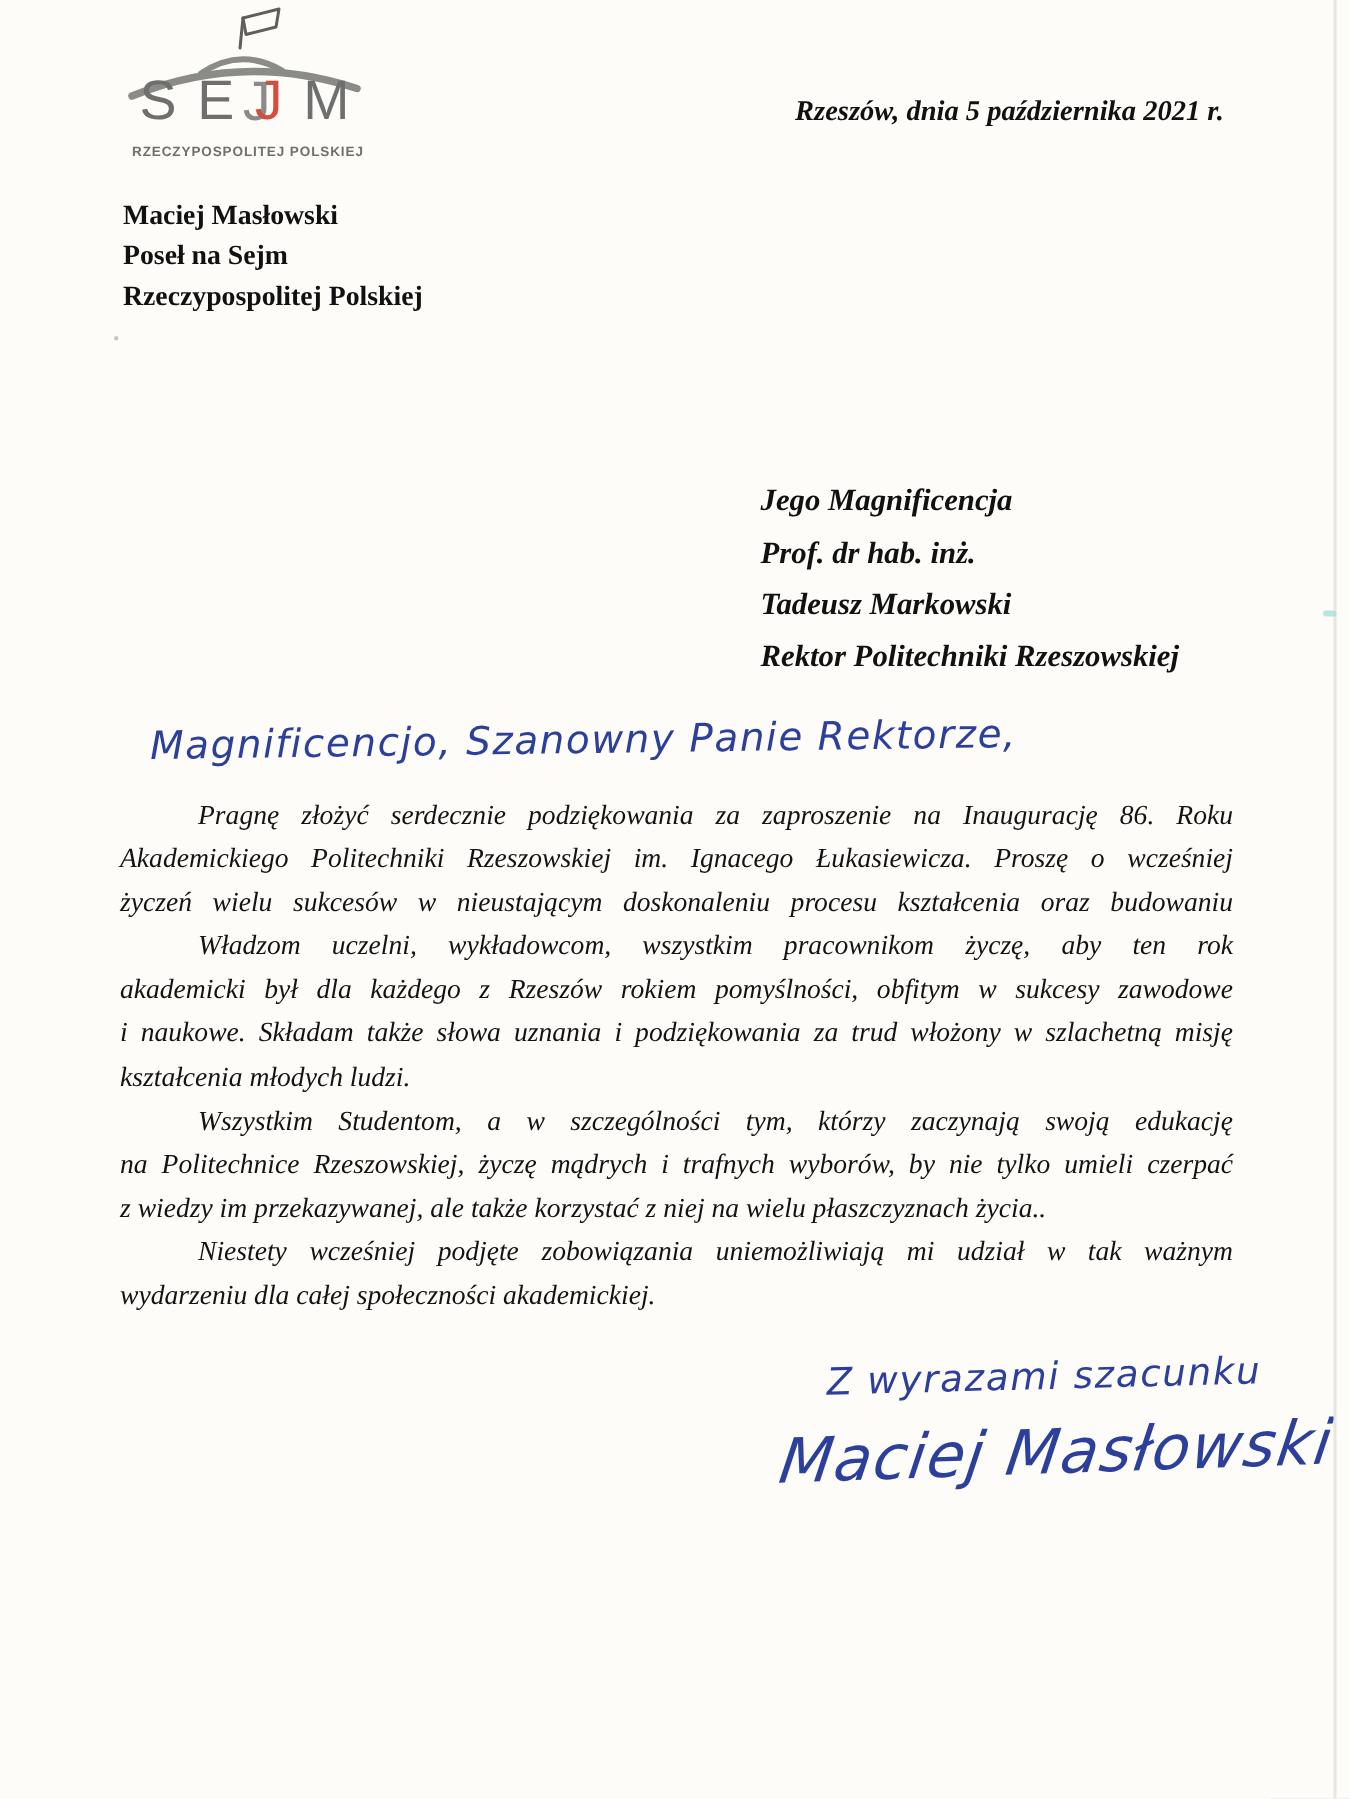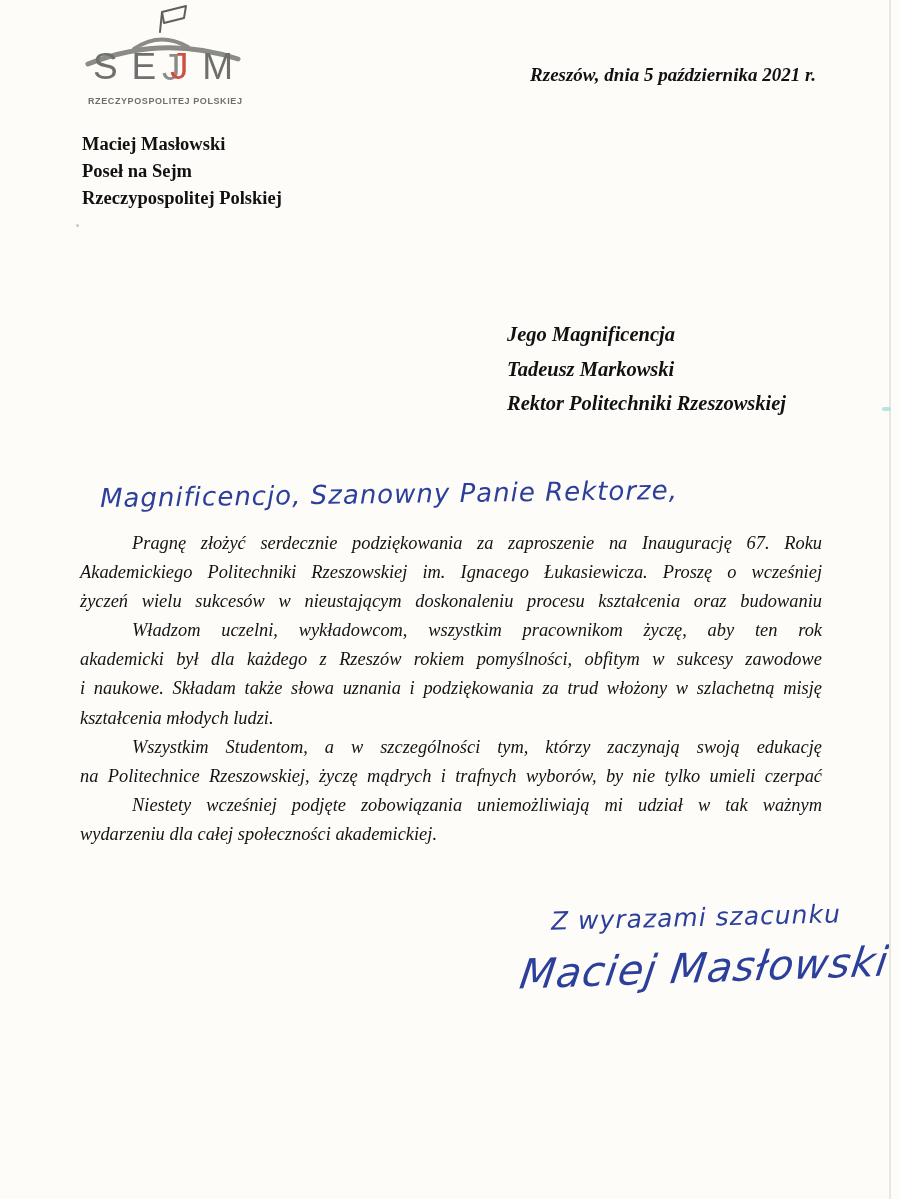--- a/index.html
+++ b/index.html
@@ -116,36 +116,38 @@
   <div class="date-line">Rzeszów, dnia 5 października 2021 r.</div>
 
   <div class="sender">
     <div>Maciej Masłowski</div>
     <div>Poseł na Sejm</div>
     <div>Rzeczypospolitej Polskiej</div>
   </div>
 
   <div class="recipient">
     <div>Jego Magnificencja</div>
+    <div>Prof. dr hab. inż.</div>
     <div>Tadeusz Markowski</div>
     <div>Rektor Politechniki Rzeszowskiej</div>
   </div>
 
   <div class="hand greeting">Magnificencjo, Szanowny Panie Rektorze,</div>
 
   <div class="body-text">
-      <div class="body-line first">Pragnę złożyć serdecznie podziękowania za zaproszenie na Inaugurację 67. Roku</div>
+      <div class="body-line first">Pragnę złożyć serdecznie podziękowania za zaproszenie na Inaugurację 86. Roku</div>
       <div class="body-line">Akademickiego Politechniki Rzeszowskiej im. Ignacego Łukasiewicza. Proszę o wcześniej</div>
       <div class="body-line">życzeń wielu sukcesów w nieustającym doskonaleniu procesu kształcenia oraz budowaniu</div>
       <div class="body-line first">Władzom uczelni, wykładowcom, wszystkim pracownikom życzę, aby ten rok</div>
       <div class="body-line">akademicki był dla każdego z Rzeszów rokiem pomyślności, obfitym w sukcesy zawodowe</div>
       <div class="body-line">i naukowe. Składam także słowa uznania i podziękowania za trud włożony w szlachetną misję</div>
       <div class="body-line last">kształcenia młodych ludzi.</div>
       <div class="body-line first">Wszystkim Studentom, a w szczególności tym, którzy zaczynają swoją edukację</div>
       <div class="body-line">na Politechnice Rzeszowskiej, życzę mądrych i trafnych wyborów, by nie tylko umieli czerpać</div>
+      <div class="body-line last">z wiedzy im przekazywanej, ale także korzystać z niej na wielu płaszczyznach życia..</div>
       <div class="body-line first">Niestety wcześniej podjęte zobowiązania uniemożliwiają mi udział w tak ważnym</div>
       <div class="body-line last">wydarzeniu dla całej społeczności akademickiej.</div>
     </div>
 
   <div class="hand closing">Z wyrazami szacunku</div>
   <div class="hand signature">Maciej Masłowski</div>
 
   <div class="scan-line"></div>
   <div class="speck-dot"></div>
   <div class="speck-teal"></div>

